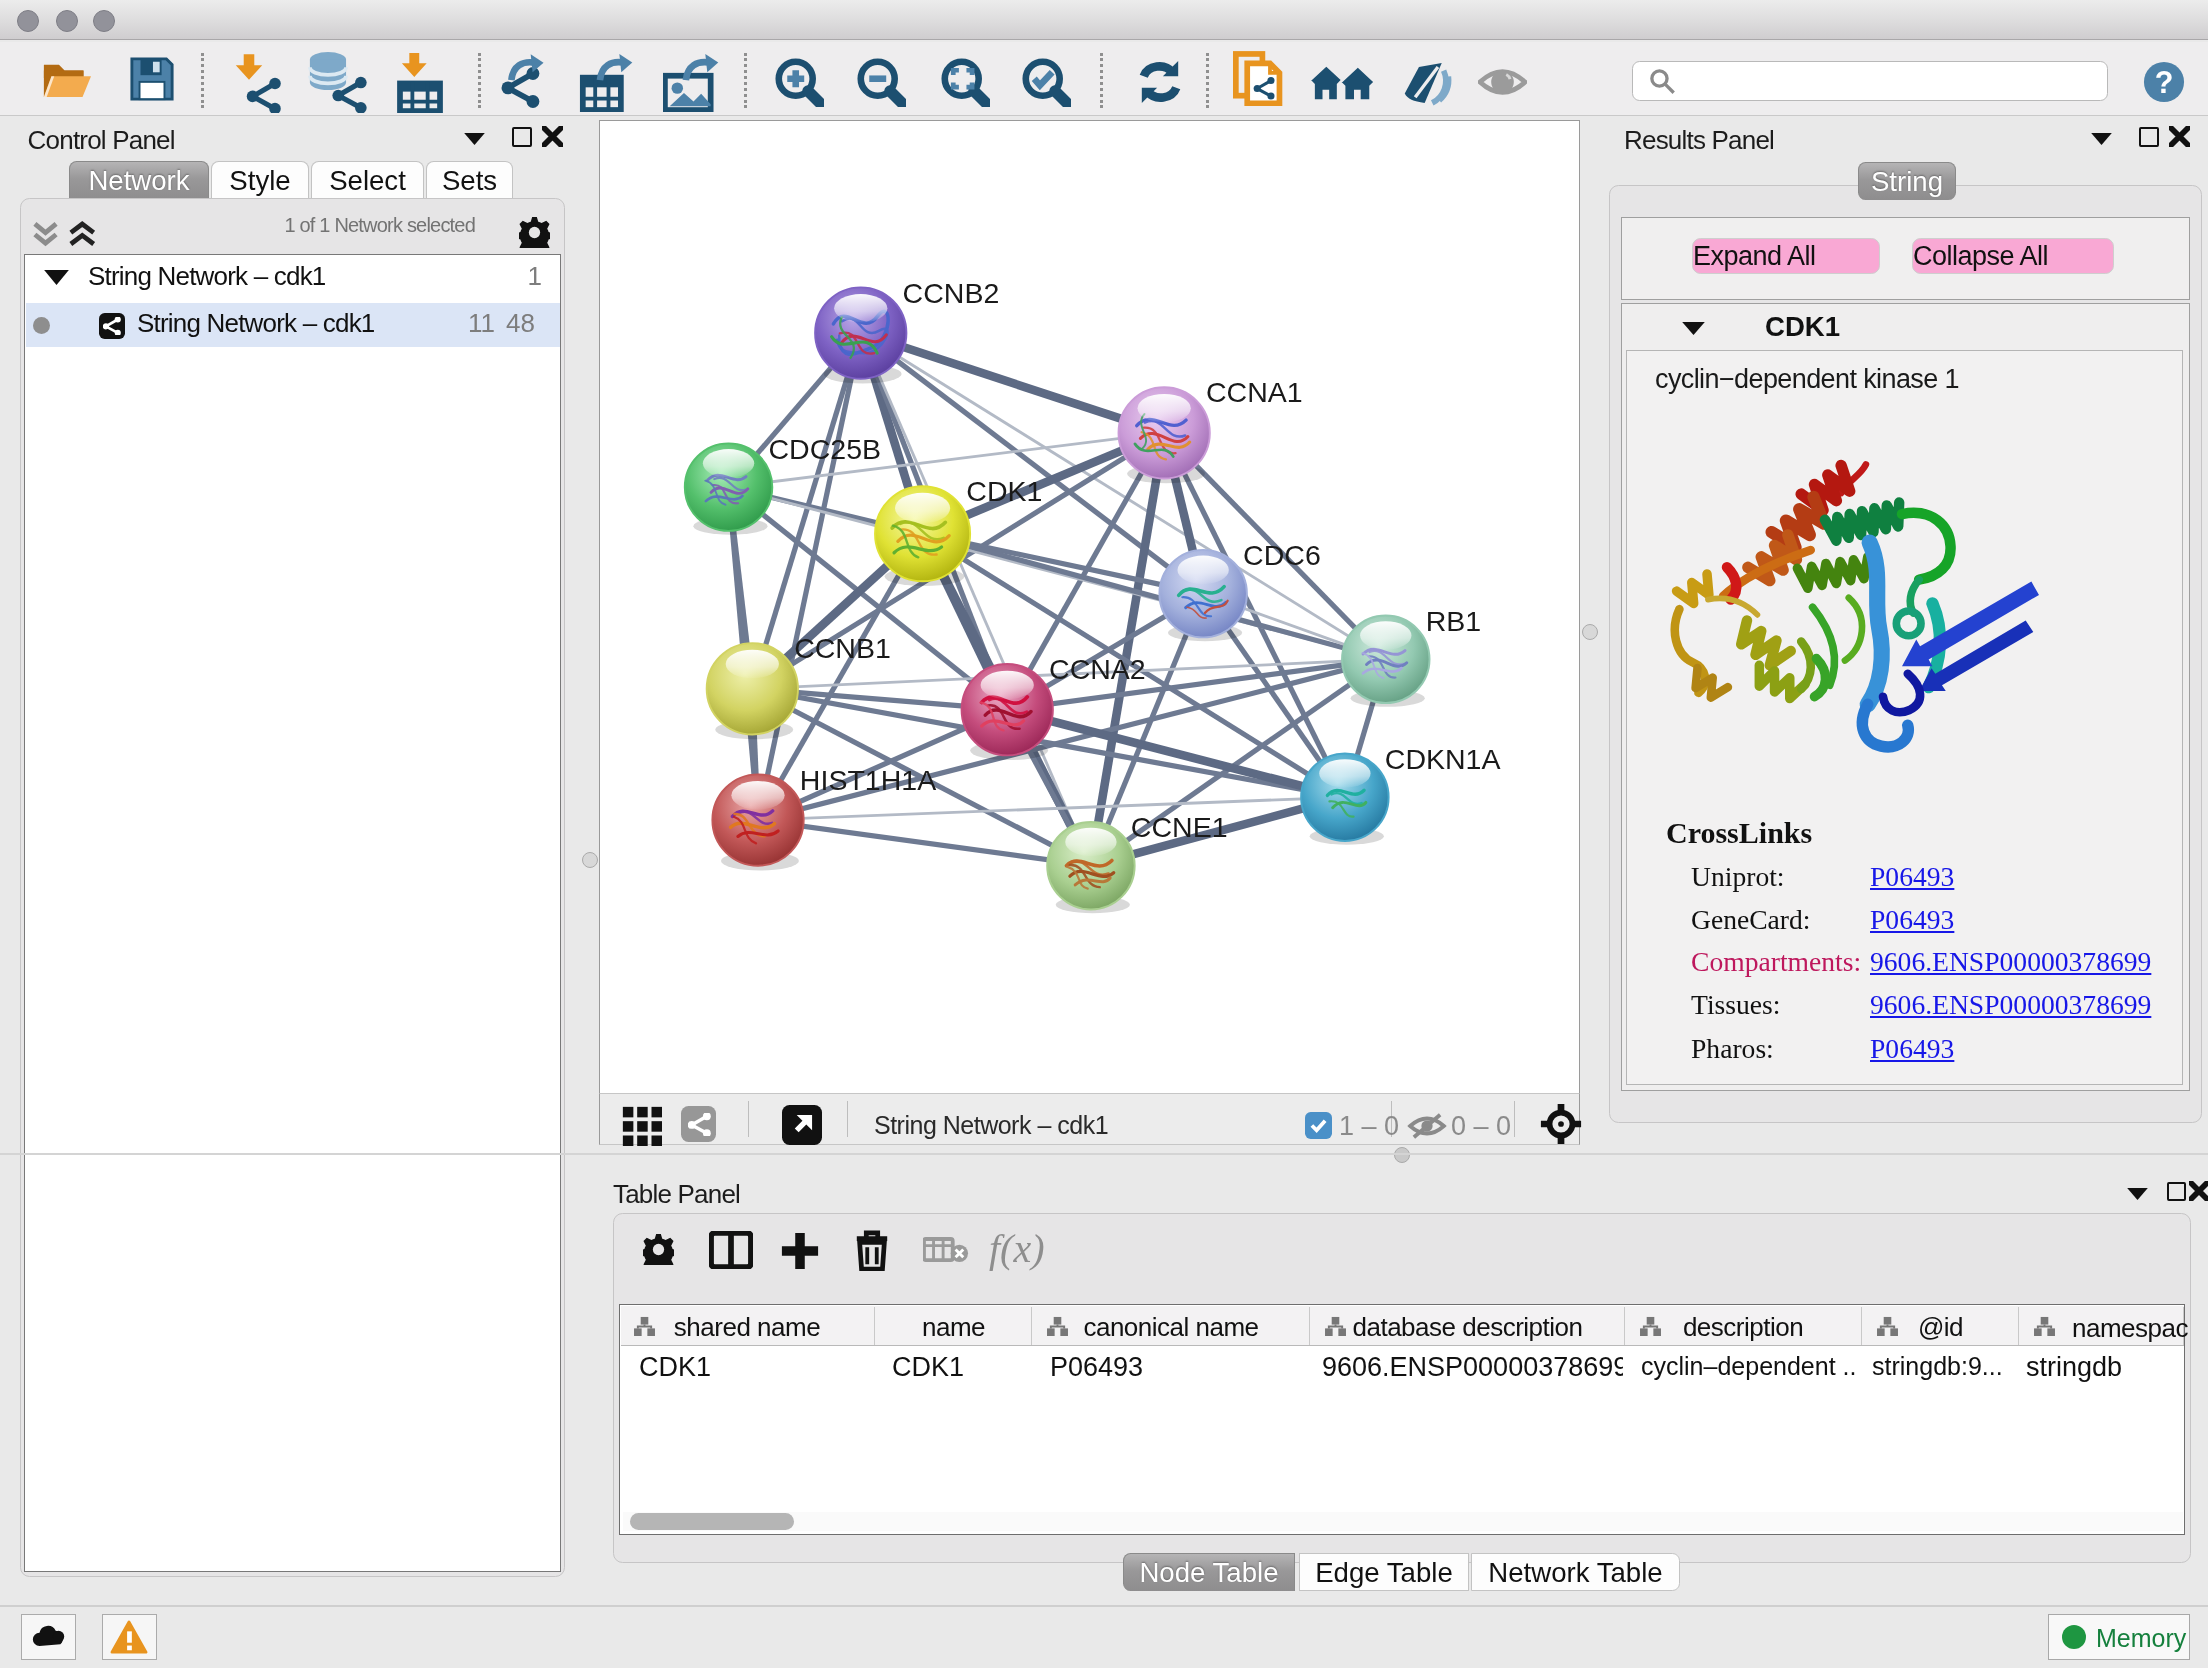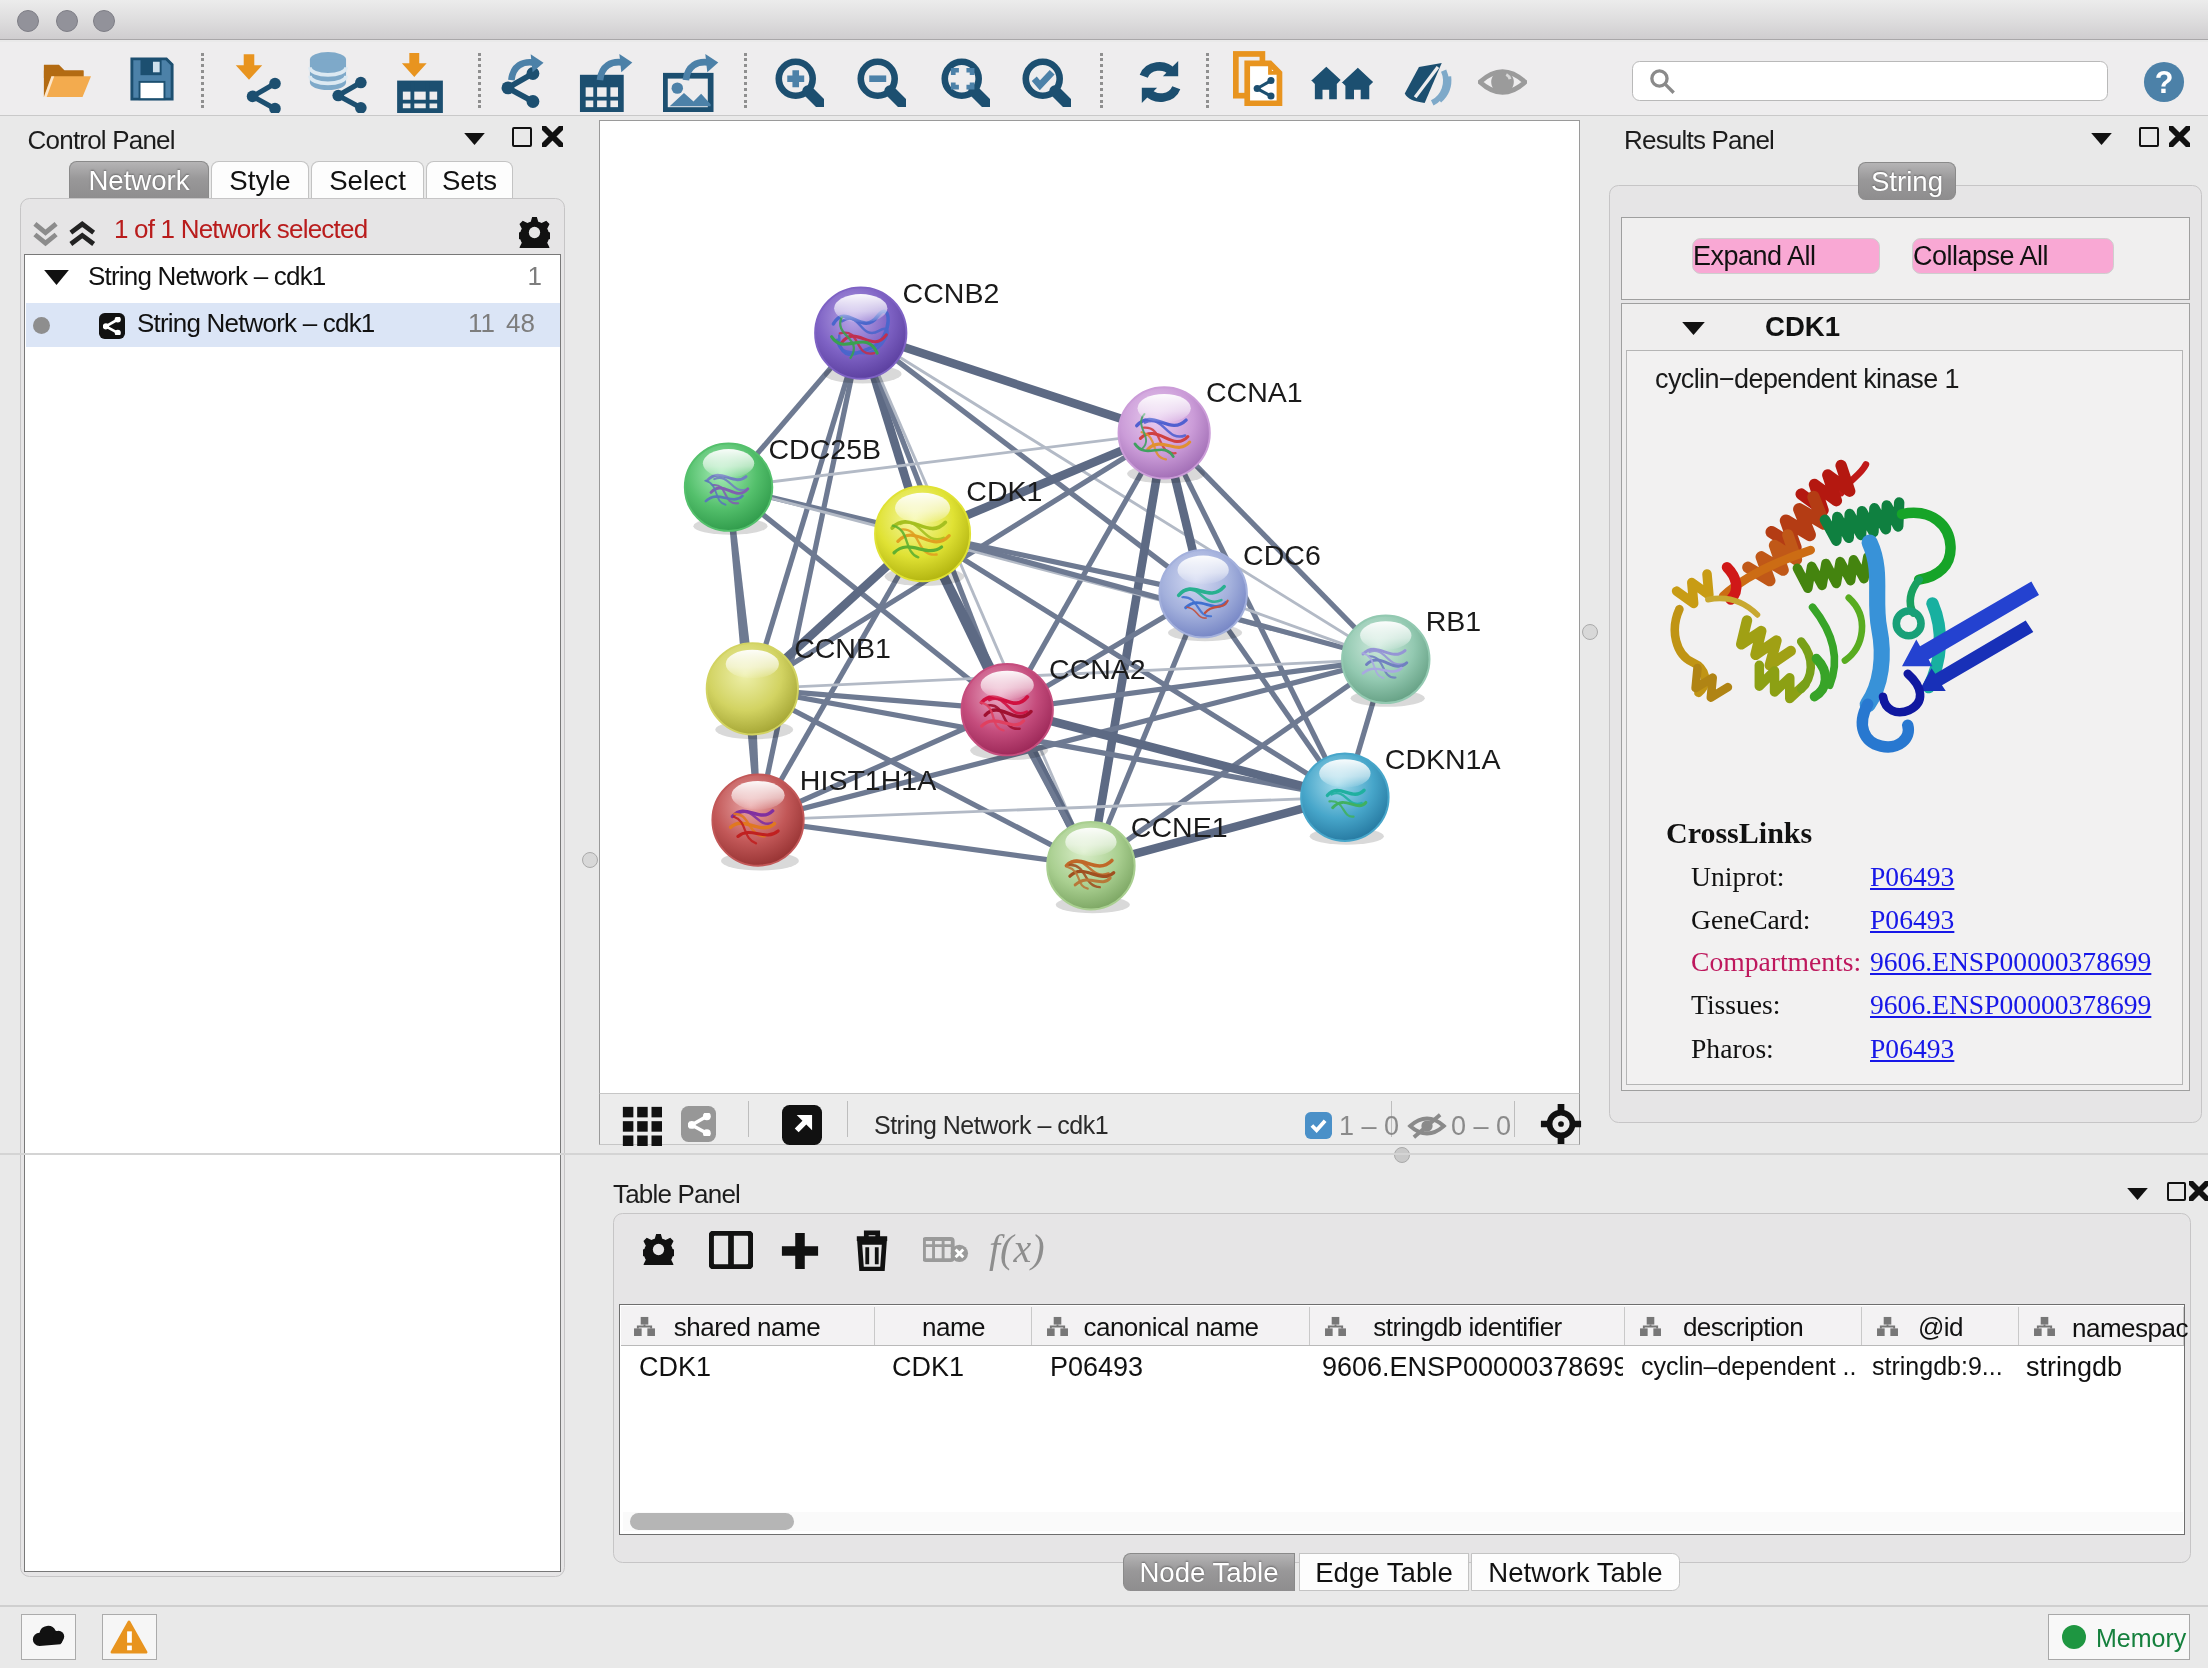--- a/index.html
+++ b/index.html
@@ -182,21 +182,21 @@
 <div class="ptab" style="left:211px;top:161px;width:98px;line-height:38px;">Style</div>
 <div class="ptab" style="left:311px;top:161px;width:113px;line-height:38px;">Select</div>
 <div class="ptab" style="left:426px;top:161px;width:87px;line-height:38px;">Sets</div>
 <div class="graybox" style="left:20px;top:198px;width:545px;height:1379px;"></div>
 <svg class="abs" style="left:32px;top:221px" width="27" height="27" viewBox="0 0 28 28">
     <path d="M3,3 l11,9 11,-9 M3,14 l11,9 11,-9" fill="none" stroke="#8c8c8c" stroke-width="5"></path>
   </svg>
 <svg class="abs" style="left:68px;top:221px" width="28.5" height="27" viewBox="0 0 30 28">
     <path d="M3,12 l12,-9 12,9 M3,24 l12,-9 12,9" fill="none" stroke="#222" stroke-width="5"></path>
   </svg>
-<div class="abs" style="left:114px;top:214px;width:361px;text-align:left;font-size:26px;color:#b91c1c;letter-spacing:-0.8px;">1 of 1 Network selected</div>
+<div class="abs" style="left:114px;top:214px;width:361px;text-align:right;font-size:20px;color:#737373;letter-spacing:-0.8px;">1 of 1 Network selected</div>
 <svg class="abs" style="left:519px;top:217px" width="31" height="31" viewBox="0 0 33 33">
     <path fill="#111" d="M14,0 h5 l1.5,5 a12,12 0 0 1 3.5,1.5 l5,-2.5 3.5,3.5 -2.5,5 a12,12 0 0 1 1.5,3.5 l5,1.5 v5 l-5,1.5 a12,12 0 0 1 -1.5,3.5 l2.5,5 -3.5,3.5 -5,-2.5 a12,12 0 0 1 -3.5,1.5 l-1.5,5 h-5 l-1.5,-5 a12,12 0 0 1 -3.5,-1.5 l-5,2.5 -3.5,-3.5 2.5,-5 a12,12 0 0 1 -1.5,-3.5 l-5,-1.5 v-5 l5,-1.5 a12,12 0 0 1 1.5,-3.5 l-2.5,-5 3.5,-3.5 5,2.5 a12,12 0 0 1 3.5,-1.5 z"></path>
     <circle cx="16.5" cy="16.5" r="6" fill="#e6e5e6"></circle>
   </svg>
 <div class="abs" style="left:24px;top:254px;width:537px;height:1318px;background:#fff;border:1.9px solid #787878;"></div>
 <svg class="abs" style="left:44px;top:268px" width="25" height="19" viewBox="0 0 26 20">
     <path d="M0,2 h26 l-13,16 z" fill="#111"></path>
   </svg>
 <div class="abs" style="left:88px;top:261px;font-size:26px;color:#111;letter-spacing:-0.8px;">String Network – cdk1</div>
 <div class="abs" style="left:504px;top:261px;width:38px;text-align:right;font-size:26px;color:#7d7d7d;">1</div>
@@ -793,21 +793,21 @@
 <div class="abs" style="left:875px;top:1312px;width:157px;text-align:center;font-size:26px;color:#111;letter-spacing:-0.5px;">name</div>
 <div class="abs" style="left:1032px;top:1307px;width:278px;height:38px;border-right:1.9px solid #c9c9c9;"></div>
 <div class="abs" style="left:1032px;top:1312px;width:278px;text-align:center;font-size:26px;color:#111;letter-spacing:-0.5px;">canonical name</div>
 <svg class="abs" style="left:1047px;top:1316px" width="21" height="20" viewBox="0 0 22 21">
     <rect x="7" y="1" width="8" height="8" fill="#777"></rect>
     <rect x="0" y="13" width="8" height="8" fill="#777"></rect>
     <rect x="14" y="13" width="8" height="8" fill="#777"></rect>
     <path d="M11,9 v2 M4,13 v-2 h14 v2" stroke="#777" stroke-width="2" fill="none"></path>
   </svg>
 <div class="abs" style="left:1310px;top:1307px;width:315px;height:38px;border-right:1.9px solid #c9c9c9;"></div>
-<div class="abs" style="left:1310px;top:1312px;width:315px;text-align:center;font-size:26px;color:#111;letter-spacing:-0.5px;">stringdb identifier</div>
+<div class="abs" style="left:1310px;top:1312px;width:315px;text-align:center;font-size:26px;color:#111;letter-spacing:-0.5px;">database description</div>
 <svg class="abs" style="left:1325px;top:1316px" width="21" height="20" viewBox="0 0 22 21">
     <rect x="7" y="1" width="8" height="8" fill="#777"></rect>
     <rect x="0" y="13" width="8" height="8" fill="#777"></rect>
     <rect x="14" y="13" width="8" height="8" fill="#777"></rect>
     <path d="M11,9 v2 M4,13 v-2 h14 v2" stroke="#777" stroke-width="2" fill="none"></path>
   </svg>
 <div class="abs" style="left:1624px;top:1307px;width:238px;height:38px;border-right:1.9px solid #c9c9c9;"></div>
 <div class="abs" style="left:1624px;top:1312px;width:238px;text-align:center;font-size:26px;color:#111;letter-spacing:-0.5px;">description</div>
 <svg class="abs" style="left:1640px;top:1316px" width="21" height="20" viewBox="0 0 22 21">
     <rect x="7" y="1" width="8" height="8" fill="#777"></rect>

